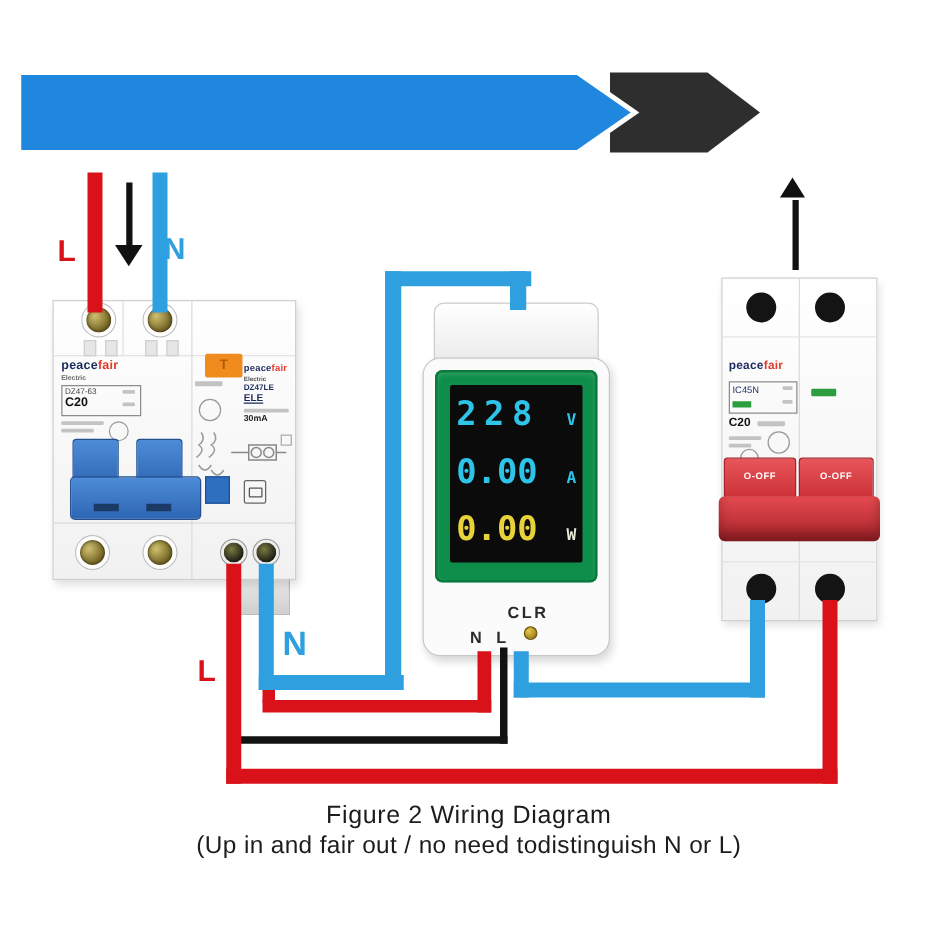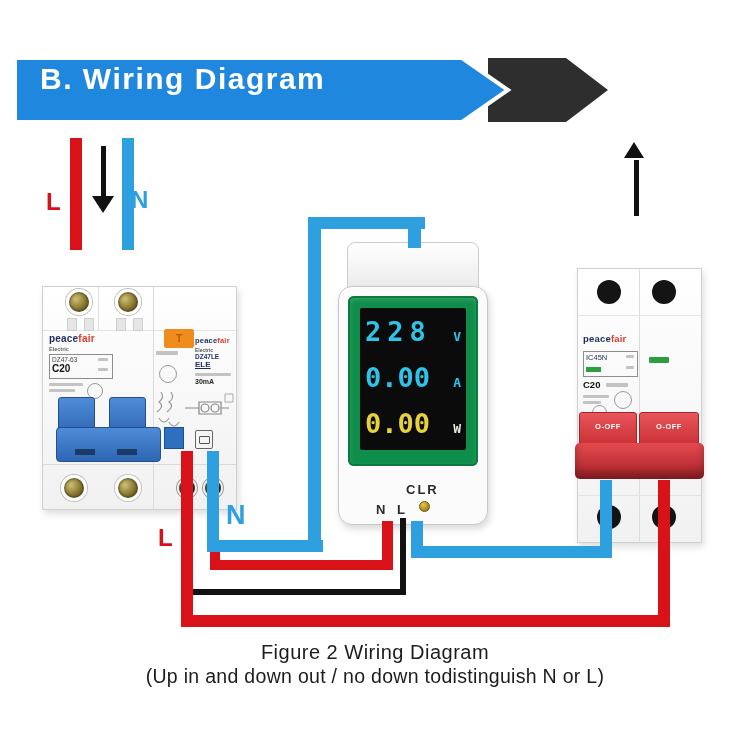--- a/index.html
+++ b/index.html
@@ -9,21 +9,21 @@
   
   .banner-title{position:absolute;left:40px;top:62px;font-size:30px;font-weight:bold;
     color:#ffffff;letter-spacing:1.5px;z-index:5;}
   
   .wire{position:absolute;z-index:3;}
   .w-red{background:#d9121a;}
   .w-blue{background:#2e9fdf;}
   .w-black{background:#121212;}
   
   .device{position:absolute;z-index:2;background:linear-gradient(180deg,#ffffff,#f1f1f1);
-    border:1px solid #d0d0d0;box-shadow:2px 4px 7px rgba(0,0,0,0.13);margin-top:46px;}
+    border:1px solid #d0d0d0;box-shadow:2px 4px 7px rgba(0,0,0,0.13);}
   .screw-brass{position:absolute;border-radius:50%;width:20px;height:20px;border:3px solid #fdfdfd;
     background:radial-gradient(circle at 35% 35%, #cfc070, #7a6a28 62%, #4f431a);
     box-shadow:0 0 0 1px #bfbfbf, inset 0 0 3px #2e2810;}
   .term-dark{position:absolute;border-radius:50%;width:16px;height:16px;border:2px solid #ededed;
     background:radial-gradient(circle at 40% 35%, #7a7a42, #1c1c14 72%);
     box-shadow:0 0 0 1px #9a9a9a;}
   .term-black{position:absolute;border-radius:50%;width:24px;height:24px;background:#141414;}
   .vseam{position:absolute;width:1px;background:#e0e0e0;}
   .hseam{position:absolute;height:1px;background:#e3e3e3;}
   .microbar{position:absolute;height:3px;background:#b5b5b5;border-radius:1px;opacity:.8;}
@@ -50,21 +50,20 @@
 </style>
 </head>
 <body>
 
 <div id="app">
 
   <svg class="abs" style="left:10px;top:50px;z-index:4;" width="620" height="80" viewBox="0 0 620 80">
     <polygon points="478,8 556,8 598,40 556,72 478,72" fill="#2e2e2e"></polygon>
     <polygon points="5,8 452,8 498,40 452,72 5,72" fill="#1f87dd" stroke="#ffffff" stroke-width="4" stroke-linejoin="miter"></polygon>
   </svg>
-  <div class="banner-title">B. Wiring Diagram</div>
 
   <div class="wire w-black" style="left:400px;top:518px;width:6px;height:77px;"></div>
   <div class="wire w-black" style="left:190px;top:589px;width:216px;height:6px;"></div>
 
   <div class="wire w-red" style="left:70px;top:138px;width:12px;height:112px;"></div>
   <div class="wire w-red" style="left:181px;top:451px;width:12px;height:176px;"></div>
   <div class="wire w-red" style="left:181px;top:615px;width:489px;height:12px;"></div>
   <div class="wire w-red" style="left:658px;top:480px;width:12px;height:147px;"></div>
   <div class="wire w-red" style="left:382px;top:521px;width:11px;height:49px;"></div>
   <div class="wire w-red" style="left:210px;top:560px;width:183px;height:10px;"></div>
@@ -222,15 +221,15 @@
       <span>O-OFF</span>
     </div>
     <div class="abs" style="left:-3px;top:174px;width:129px;height:36px;border-radius:5px;
                 background:linear-gradient(180deg,#e44a4f,#a82329);box-shadow:inset 0 -7px 9px rgba(0,0,0,.28);"></div>
     <div class="hseam" style="left:0;top:226px;width:123px;"></div>
     <div class="term-black" style="left:19px;top:236px;"></div>
     <div class="term-black" style="left:74px;top:236px;"></div>
   </div>
 
   <div class="caption" style="top:641px;font-size:20px;letter-spacing:0.5px;">Figure 2 Wiring Diagram</div>
-  <div class="caption" style="top:665px;font-size:19.5px;letter-spacing:0.3px;">(Up in and down out / no down todistinguish N or L)</div>
+  <div class="caption" style="top:665px;font-size:19.5px;letter-spacing:0.3px;">(Up in and fair out / no need todistinguish N or L)</div>
 
 </div>
 
 </body></html>

